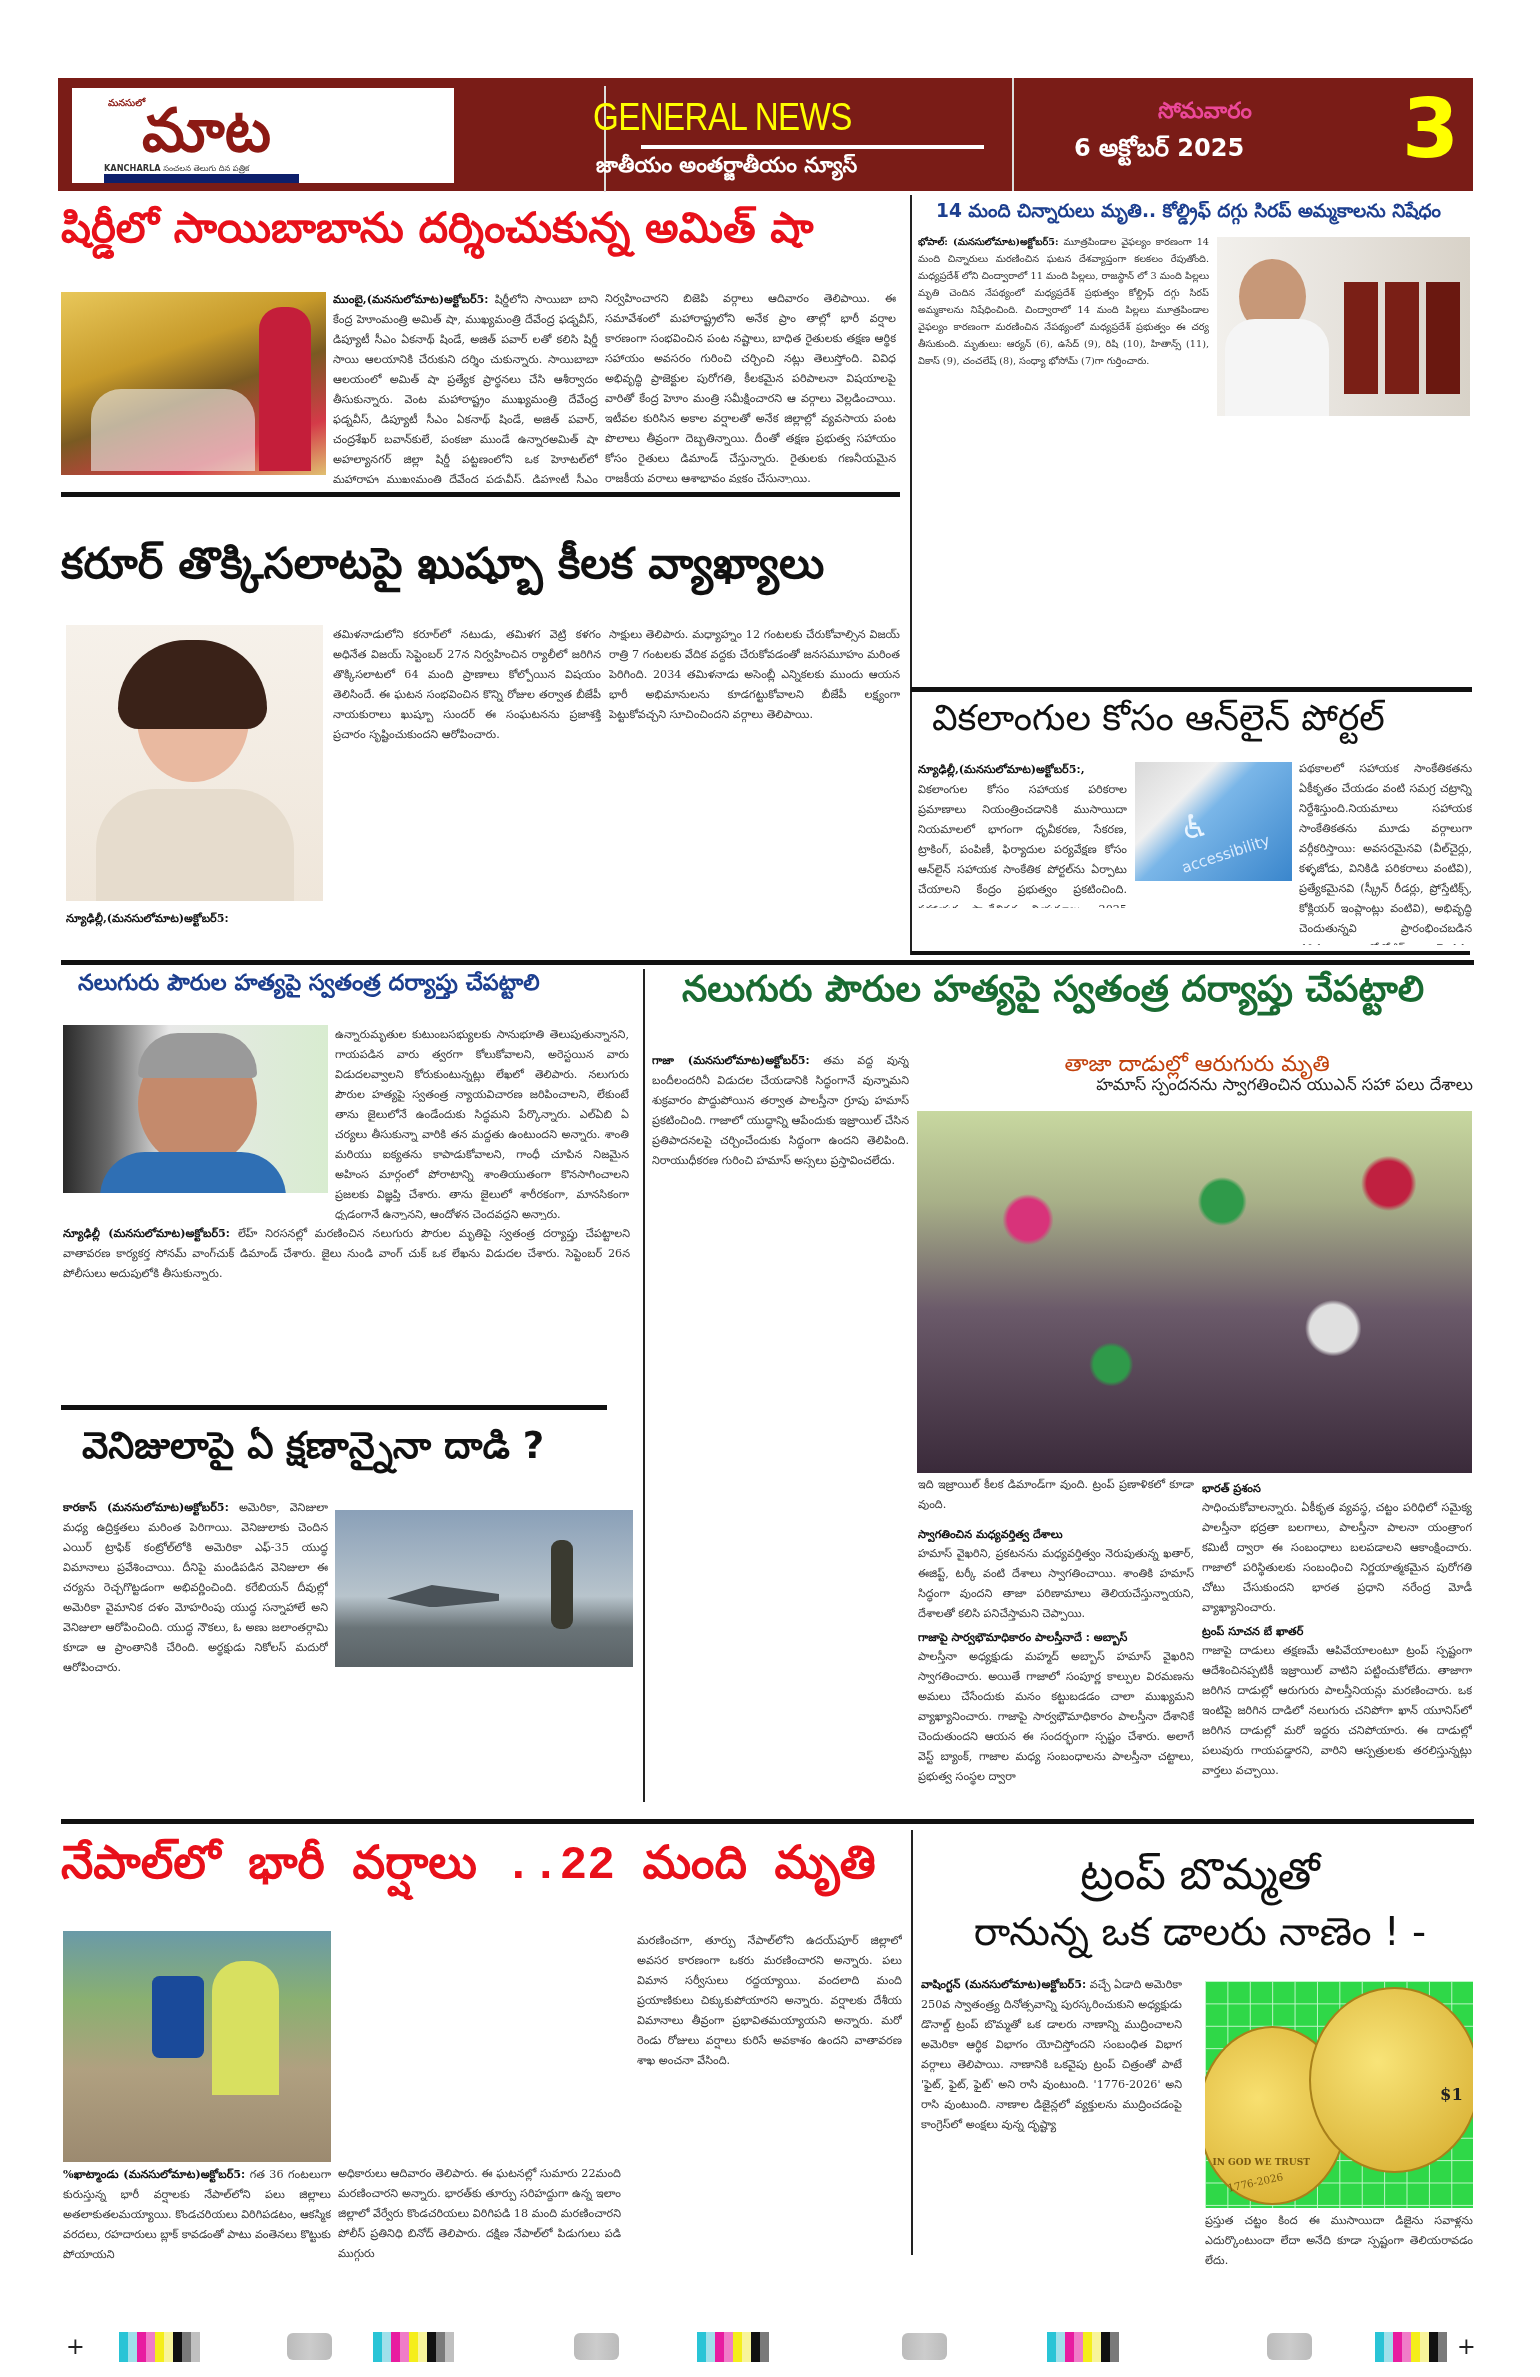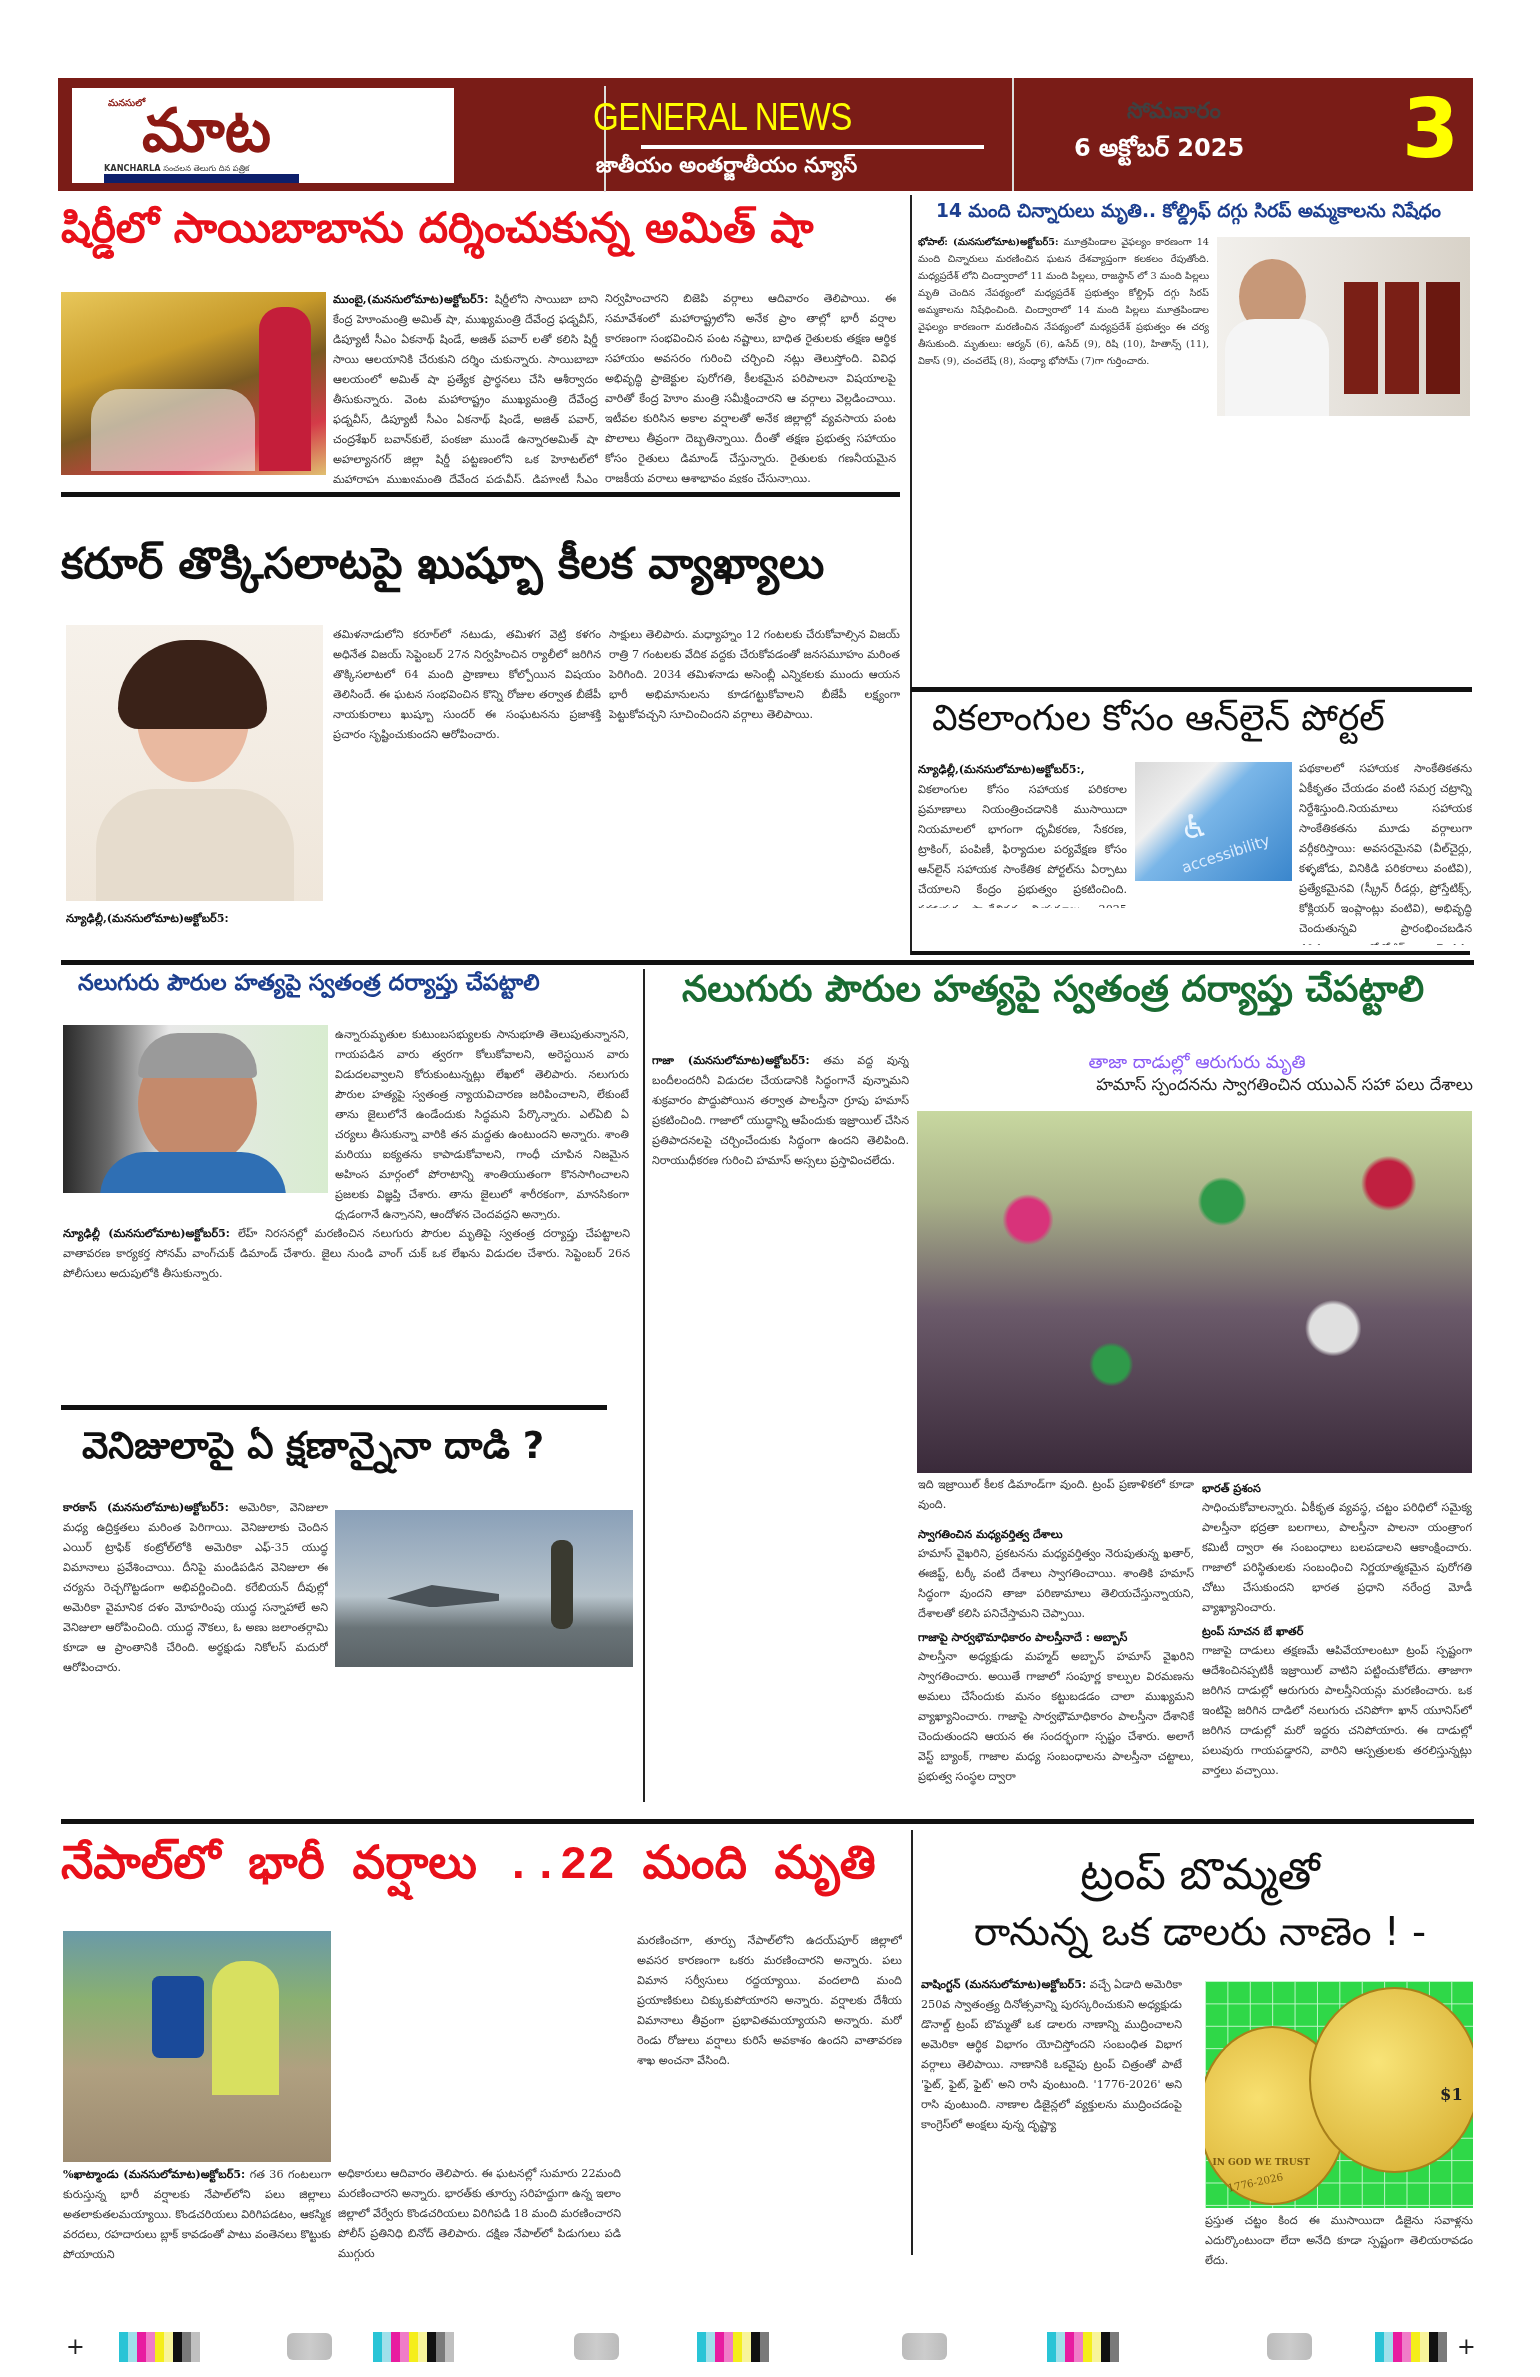--- a/index.html
+++ b/index.html
@@ -18,21 +18,21 @@
   #logo-box { left: 72px; top: 88px; width: 382px; height: 95px; background: #fff; }
   #logo-word { left: 142px; top: 95px; font-family: "DejaVu Serif", serif; font-weight: bold; font-size: 60px; color: #8c1a14; }
   #logo-small { left: 108px; top: 97px; font-size: 9.7px; color: #8c1a14; font-weight: bold; }
   #logo-tag { left: 104px; top: 163px; font-size: 8.2px; color: #333; }
   #logo-bar { left: 104px; top: 174px; width: 195px; height: 9px; background: #0d1f6b; }
   #gn-title { left: 593px; top: 95px; font-family: "Liberation Sans Narrow", "Liberation Sans", sans-serif; font-size: 39px; color: #ffff00; letter-spacing: -0.7px; transform: scaleX(0.85); transform-origin: left; }
   #gn-underline { left: 641px; top: 145px; width: 343px; height: 3.7px; background: #fff; }
   #gn-sub { left: 596px; top: 153px; font-size: 21px; font-weight: bold; color: #fff; }
   #mast-div1 { left: 604px; top: 86px; width: 1.5px; height: 106px; background: #ddd; }
   #mast-div2 { left: 1012px; top: 78px; width: 1.5px; height: 113px; background: #ddd; }
-  #mast-day { left: 1127px; top: 97px; font-size: 22.4px; font-weight: bold; color: #404040; }
+  #mast-day { left: 1158px; top: 97px; font-size: 22.4px; font-weight: bold; color: #ec4899; }
   #mast-date { left: 1074px; top: 134px; font-size: 24px; font-weight: bold; color: #fff; }
   #mast-page { left: 1402px; top: 88px; font-size: 82px; font-weight: bold; color: #ffff00; line-height: 1; }
   .regmark { position: absolute; top: 2332px; height: 30px; display: flex; }
   .regmark span { display: block; width: 9px; height: 30px; }
   .greypill { position: absolute; top: 2333px; width: 45px; height: 27px; border-radius: 6px; background: linear-gradient(90deg,#bbb,#ccc,#bbb); }
   .crosshair { position: absolute; top: 2333px; font-size: 22.4px; color: #222; }
 </style>
 </head>
 <body>
 
@@ -107,21 +107,21 @@
 <div class="headline" style="left:82px;top:1424px;font-size:37px;color:#111;">వెనిజులాపై ఏ క్షణాన్నైనా దాడి ?</div>
 <div class="body-text abs" style="left:63px;top:1497px;width:265px;height:298px;"><span class="lead">కారకాస్ (మనసులోమాట)అక్టోబర్5:</span> <span>అమెరికా, వెనిజులా మధ్య ఉద్రిక్తతలు మరింత పెరిగాయి. వెనిజులాకు చెందిన ఎయిర్ ట్రాఫిక్ కంట్రోల్‌లోకి అమెరికా ఎఫ్-35 యుద్ధ విమానాలు ప్రవేశించాయి. దీనిపై మండిపడిన వెనిజులా ఈ చర్యను రెచ్చగొట్టడంగా అభివర్ణించింది. కరేబియన్ దీవుల్లో అమెరికా వైమానిక దళం మోహరింపు యుద్ధ సన్నాహాలే అని వెనిజులా ఆరోపించింది. యుద్ధ నౌకలు, ఓ అణు జలాంతర్గామి కూడా ఆ ప్రాంతానికి చేరింది. అర్థక్షుడు నికోలస్ మదురో ఆరోపించారు.</span></div>
 <div class="photo" style="left:335px;top:1510px;width:298px;height:157px;background:linear-gradient(180deg,#8aa0b8 0%,#b8c4cc 55%,#6a7478 75%,#5a6266 100%);">
   <div style="position:absolute;left:52px;top:75px;width:112px;height:22.4px;background:#4a5258;clip-path:polygon(0 60%,40% 0,100% 40%,100% 70%,40% 100%);"></div>
   <div style="position:absolute;left:216px;top:30px;width:22.4px;height:89px;background:#3a3a30;border-radius:9px;"></div>
 </div>
 <div class="body-text abs" style="left:335px;top:1674px;width:298px;height:123px;"></div>
 
 <div class="headline" style="left:682px;top:968px;font-size:36px;color:#1a6b32;">నలుగురు పౌరుల హత్యపై స్వతంత్ర దర్యాప్తు చేపట్టాలి</div>
 <div class="body-text abs" style="left:652px;top:1050px;width:257px;height:746px;"><span class="lead">గాజా (మనసులోమాట)అక్టోబర్5:</span> <span>తమ వద్ద వున్న బందీలందరినీ విడుదల చేయడానికి సిద్ధంగానే వున్నామని శుక్రవారం పొద్దుపోయిన తర్వాత పాలస్తీనా గ్రూపు హమాస్ ప్రకటించింది. గాజాలో యుద్ధాన్ని ఆపేందుకు ఇజ్రాయిల్ చేసిన ప్రతిపాదనలపై చర్చించేందుకు సిద్ధంగా ఉందని తెలిపింది. నిరాయుధీకరణ గురించి హమాస్ అస్సలు ప్రస్తావించలేదు.</span></div>
-<div class="abs" style="left:921px;top:1051px;width:552px;text-align:center;font-size:18px;color:#8b5cf6;">తాజా దాడుల్లో ఆరుగురు మృతి</div>
+<div class="abs" style="left:921px;top:1051px;width:552px;text-align:center;font-size:22px;color:#c2410c;">తాజా దాడుల్లో ఆరుగురు మృతి</div>
 <div class="abs" style="left:921px;top:1075px;width:552px;text-align:right;font-size:16.4px;color:#222;">హమాస్ స్పందనను స్వాగతించిన యుఎన్ సహా పలు దేశాలు</div>
 <div class="photo" style="left:917px;top:1111px;width:555px;height:362px;background:
   radial-gradient(circle at 20% 30%,#d8337a 0 4%,transparent 5%),
   radial-gradient(circle at 55% 25%,#2f9a4a 0 5%,transparent 6%),
   radial-gradient(circle at 75% 60%,#e0e0e0 0 5%,transparent 6%),
   radial-gradient(circle at 35% 70%,#2f9a4a 0 4%,transparent 5%),
   radial-gradient(circle at 85% 20%,#c02040 0 4%,transparent 5%),
   linear-gradient(180deg,#c8d8a0 0%,#a8b088 25%,#6b5a6a 55%,#3a2a3a 100%);"></div>
 <div class="body-text abs" style="left:918px;top:1475px;width:276px;height:45px;">ఇది ఇజ్రాయిల్ కీలక డిమాండ్‌గా వుంది. ట్రంప్ ప్రణాళికలో కూడా వుంది.</div>
 <div class="body-text abs" style="left:918px;top:1521px;width:276px;height:276px;">

